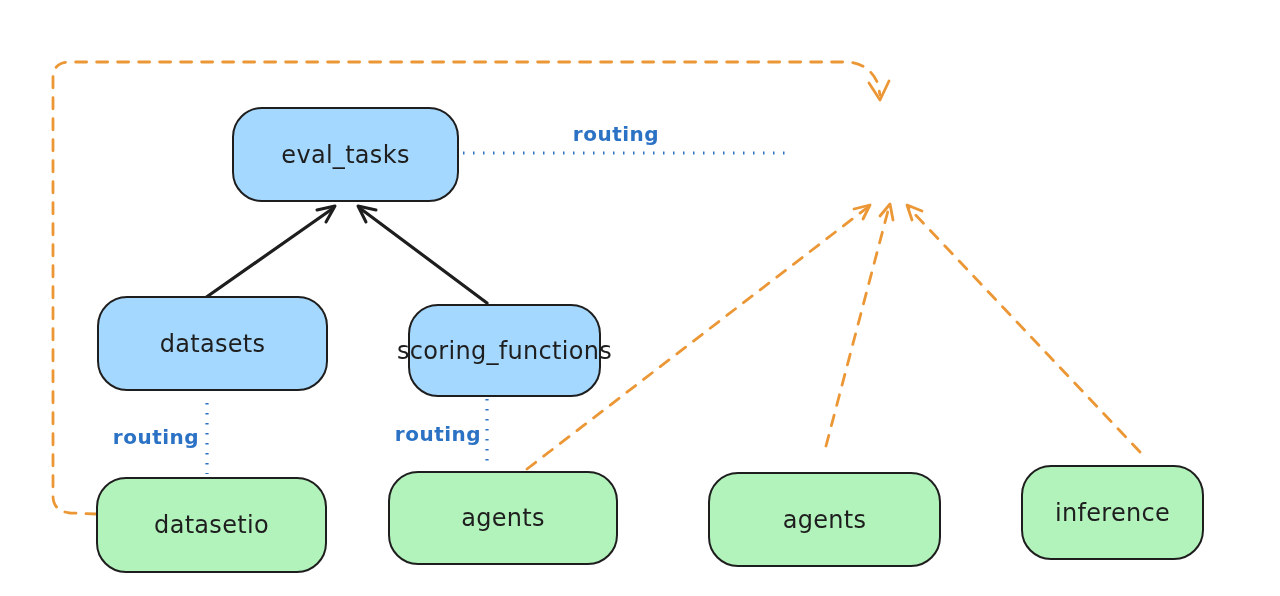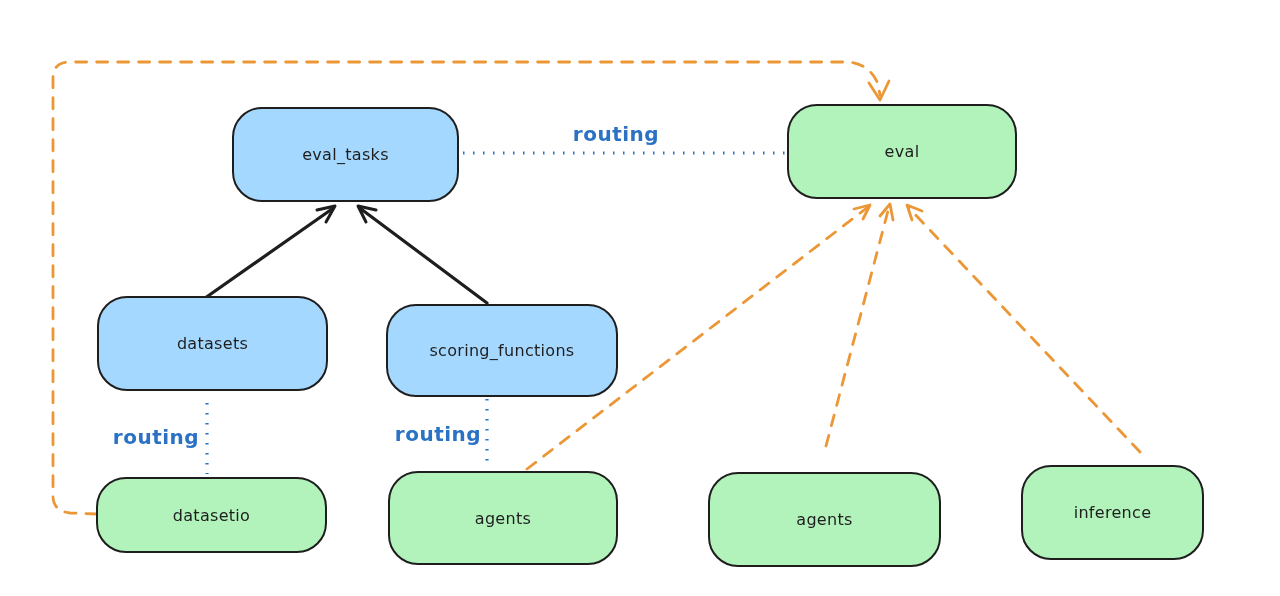--- a/index.html
+++ b/index.html
@@ -26,33 +26,33 @@
     position:absolute;inset:0;
     width:1280px;height:596px;
     pointer-events:none;
   }
   .node{
     position:absolute;
     display:flex;align-items:center;justify-content:center;
     border:2.6px solid var(--node-stroke);
     border-radius:30px;
     color:#1e1e1e;
-    font-size:16px;
+    font-size:24px;
     letter-spacing:0.3px;
     text-align:center;
   }
   .node.blue{background:var(--blue-node-fill);}
   .node.green{background:var(--green-node-fill);}
 
   
   .n-eval-tasks{left:232px;top:107px;width:227px;height:95px;}
   .n-eval{left:787px;top:104px;width:230px;height:95px;}
   .n-datasets{left:97px;top:296px;width:231px;height:95px;}
-  .n-scoring-functions{left:386px;top:304px;width:232px;height:93px;}
-  .n-datasetio{left:96px;top:477px;width:231px;height:76px;}
+  .n-scoring-functions{left:408px;top:304px;width:193px;height:93px;}
+  .n-datasetio{left:96px;top:477px;width:231px;height:96px;}
   .n-scoring{left:388px;top:471px;width:230px;height:94px;}
   .n-agents{left:708px;top:472px;width:233px;height:95px;}
   .n-inference{left:1021px;top:465px;width:183px;height:95px;}
 
   
   .solid-black{stroke:var(--arrow-black);stroke-width:3.2;fill:none;stroke-linecap:round;stroke-linejoin:round;}
   .head-black{stroke:var(--arrow-black);stroke-width:3;fill:none;stroke-linecap:round;stroke-linejoin:round;}
   .dotted-blue{stroke:var(--routing-blue);stroke-width:3.2;fill:none;stroke-dasharray:1.5 8.5;stroke-linecap:butt;}
   .dashed-orange{stroke:var(--orange);stroke-width:2.8;fill:none;stroke-dasharray:11 10;stroke-linecap:round;stroke-linejoin:round;}
   .head-orange{stroke:var(--orange);stroke-width:2.8;fill:none;stroke-linecap:round;stroke-linejoin:round;}
@@ -90,23 +90,20 @@
     <path class="head-orange" d="M912 220 L907 205 L922 211"></path>
 
     <text class="routing-label" x="616" y="141">routing</text>
     <text class="routing-label" x="156" y="444">routing</text>
     <text class="routing-label" x="438" y="441">routing</text>
   </svg>
 
   <div class="node blue n-eval-tasks">
     <span>eval_tasks</span>
   </div>
-  <div class="node green n-eval">
-    <span>eval</span>
-  </div>
   <div class="node blue n-datasets">
     <span>datasets</span>
   </div>
   <div class="node blue n-scoring-functions">
     <span>scoring_functions</span>
   </div>
   <div class="node green n-datasetio">
     <span>datasetio</span>
   </div>
   <div class="node green n-scoring">

